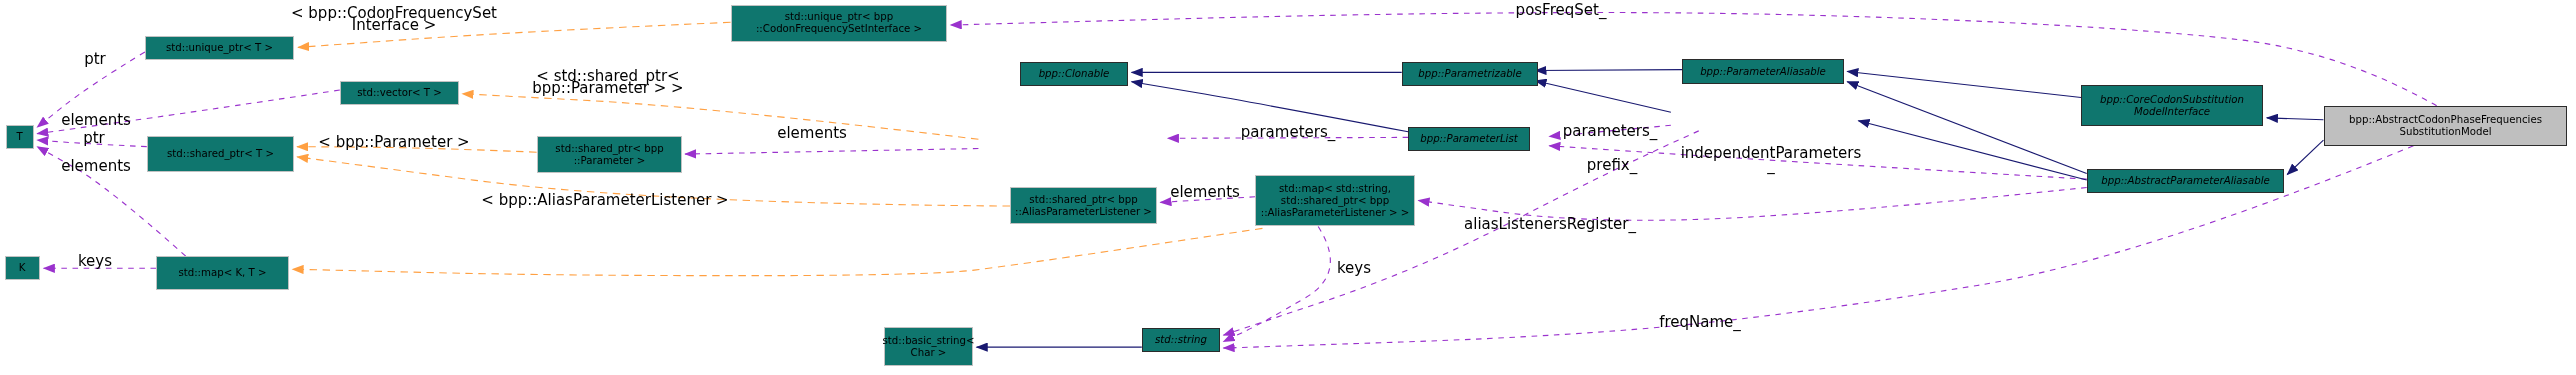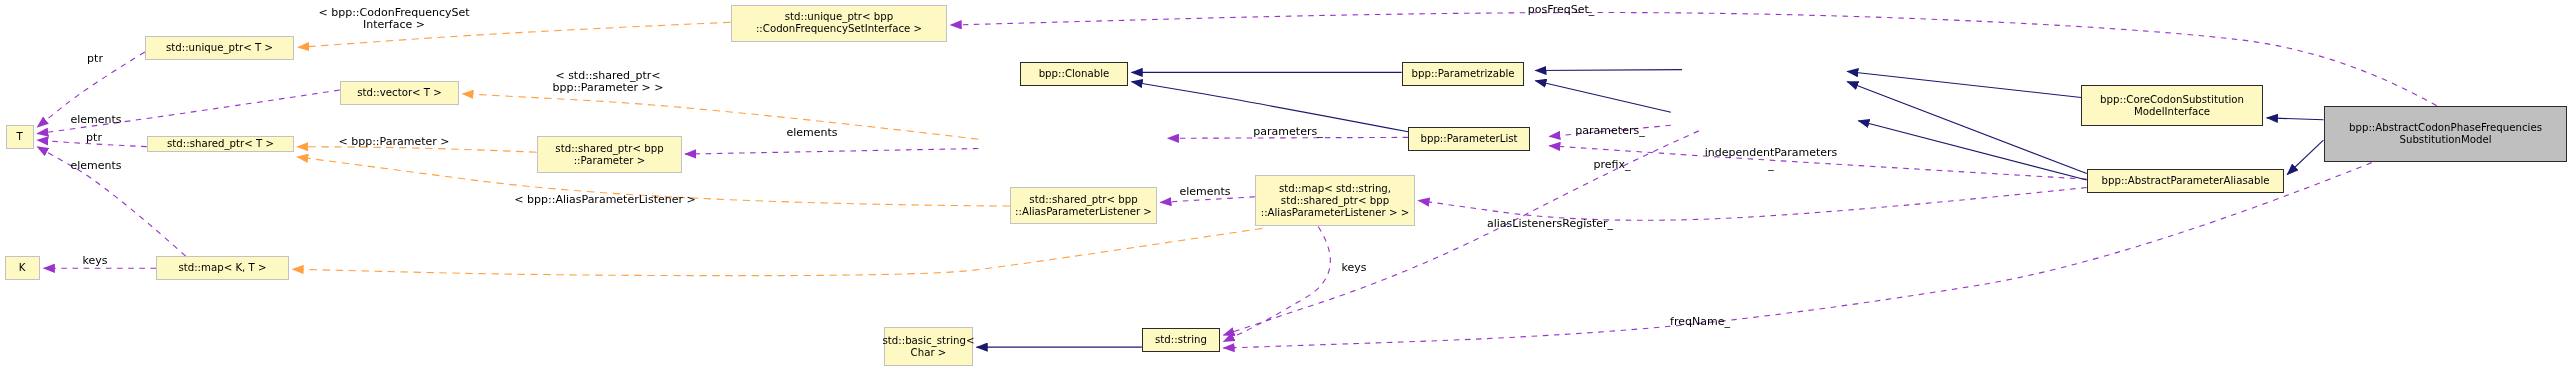--- a/index.html
+++ b/index.html
@@ -1,24 +1,24 @@
 <!DOCTYPE html>
 <html style="font-size:15px"><head>
 <meta charset="utf-8">
 <style>
   html,body{margin:0;padding:0;background:#ffffff;}
   #canvas{position:relative;width:2576px;height:375px;background:#ffffff;
           font-family:"DejaVu Sans","Liberation Sans",sans-serif;overflow:hidden;}
   #edges-svg{position:absolute;left:0;top:0;width:2576px;height:375px;}
   .node{position:absolute;display:flex;align-items:center;justify-content:center;
-        box-sizing:border-box;background:#fef9c3;border:0.9px solid #c2c2c2;
+        box-sizing:border-box;background:#0f766e;border:0.9px solid #c2c2c2;
         font-size:10.2px;line-height:12px;color:#000;text-align:center;white-space:pre-line;z-index:2;}
-  .node.cls{border:0.9px solid #2b2b2b;}
+  .node.cls{border:0.9px solid #2b2b2b;font-style:italic;}
   .node.target{background:#bfbfbf;border:0.9px solid #2b2b2b;}
-  .elabel{position:absolute;transform:translate(-50%,-50%);font-size:11px;line-height:12px;
+  .elabel{position:absolute;transform:translate(-50%,-50%);font-size:15px;line-height:12px;
           color:#000;text-align:center;white-space:pre-line;z-index:3;pointer-events:none;}
 </style>
 </head>
 <body>
 
 <div id="canvas">
   <svg id="edges-svg" viewBox="0 0 2775 404">
       <defs>
         <marker id="arr-inheritance" markerUnits="userSpaceOnUse" markerWidth="14" markerHeight="10" refX="12" refY="5" orient="auto">
           <path d="M0,0 L13,5 L0,10 z" fill="#191970"></path>
@@ -59,42 +59,43 @@
       <path d="M2248,194 L2002,130" fill="none" stroke="#191970" stroke-width="1.2" marker-end="url(#arr-inheritance)"></path>
       <path d="M2503,129 L2442,127" fill="none" stroke="#191970" stroke-width="1.2" marker-end="url(#arr-inheritance)"></path>
       <path d="M2503,151 L2464,188" fill="none" stroke="#191970" stroke-width="1.2" marker-end="url(#arr-inheritance)"></path>
       <path d="M1230,374 L1052,374" fill="none" stroke="#191970" stroke-width="1.2" marker-end="url(#arr-inheritance)"></path>
     </svg>
 
   <div class="node" style="left:5.6px;top:125px;width:28px;height:24px"><span>T</span></div>
   <div class="node" style="left:4.6px;top:256px;width:35px;height:24px"><span>K</span></div>
   <div class="node" style="left:145px;top:36px;width:149px;height:24px"><span>std::unique_ptr&lt; T &gt;</span></div>
   <div class="node" style="left:340px;top:81px;width:119px;height:24px"><span>std::vector&lt; T &gt;</span></div>
-  <div class="node" style="left:147px;top:136px;width:147px;height:16px"><span>std::shared_ptr&lt; T &gt;</span></div>
-  <div class="node" style="left:156px;top:256px;width:133px;height:24px"><span>std::map&lt; K, T &gt;</span></div>
+  <div class="node" style="left:147px;top:136px;width:147px;height:36px"><span>std::shared_ptr&lt; T &gt;</span></div>
+  <div class="node" style="left:156px;top:256px;width:133px;height:34px"><span>std::map&lt; K, T &gt;</span></div>
   <div class="node" style="left:731px;top:4.6px;width:216px;height:37px"><span>std::unique_ptr&lt; bpp
 ::CodonFrequencySetInterface &gt;</span></div>
   <div class="node" style="left:537px;top:136px;width:145px;height:37px"><span>std::shared_ptr&lt; bpp
 ::Parameter &gt;</span></div>
   <div class="node" style="left:1010px;top:187px;width:147px;height:37px"><span>std::shared_ptr&lt; bpp
 ::AliasParameterListener &gt;</span></div>
   <div class="node" style="left:1255px;top:175px;width:160px;height:51px"><span>std::map&lt; std::string,
 std::shared_ptr&lt; bpp
 ::AliasParameterListener &gt; &gt;</span></div>
   <div class="node" style="left:884px;top:327px;width:89px;height:39px"><span>std::basic_string&lt;
 Char &gt;</span></div>
   <div class="node cls" style="left:1142px;top:328px;width:78px;height:24px"><span>std::string</span></div>
 
   <div class="node cls" style="left:1020px;top:62px;width:108px;height:24px"><span>bpp::Clonable</span></div>
-  <div class="node cls" style="left:1402px;top:62px;width:122px;height:24px"><span>bpp::Parametrizable</span></div>
+  <div class="node cls" style="left:1402px;top:62px;width:136px;height:24px"><span>bpp::Parametrizable</span></div>
+  <div class="node cls" style="left:1682px;top:59px;width:162px;height:25px"><span>bpp::ParameterAliasable</span></div>
   <div class="node cls" style="left:1408px;top:127px;width:122px;height:24px"><span>bpp::ParameterList</span></div>
   <div class="node cls" style="left:2081px;top:85px;width:182px;height:41px"><span>bpp::CoreCodonSubstitution
 ModelInterface</span></div>
   <div class="node cls" style="left:2087px;top:169px;width:197px;height:24px"><span>bpp::AbstractParameterAliasable</span></div>
-  <div class="node target" style="left:2324px;top:106px;width:243px;height:56px"><span>bpp::AbstractCodonPhaseFrequencies
+  <div class="node target" style="left:2324px;top:106px;width:243px;height:40px"><span>bpp::AbstractCodonPhaseFrequencies
 SubstitutionModel</span></div>
 
   <div class="elabel" style="left:394px;top:18.6px">&lt; bpp::CodonFrequencySet
 Interface &gt;</div>
   <div class="elabel" style="left:608px;top:82px">&lt; std::shared_ptr&lt;
 bpp::Parameter &gt; &gt;</div>
   <div class="elabel" style="left:394px;top:142px">&lt; bpp::Parameter &gt;</div>
   <div class="elabel" style="left:605px;top:200px">&lt; bpp::AliasParameterListener &gt;</div>
 
   <div class="elabel" style="left:95px;top:59px">ptr</div>

